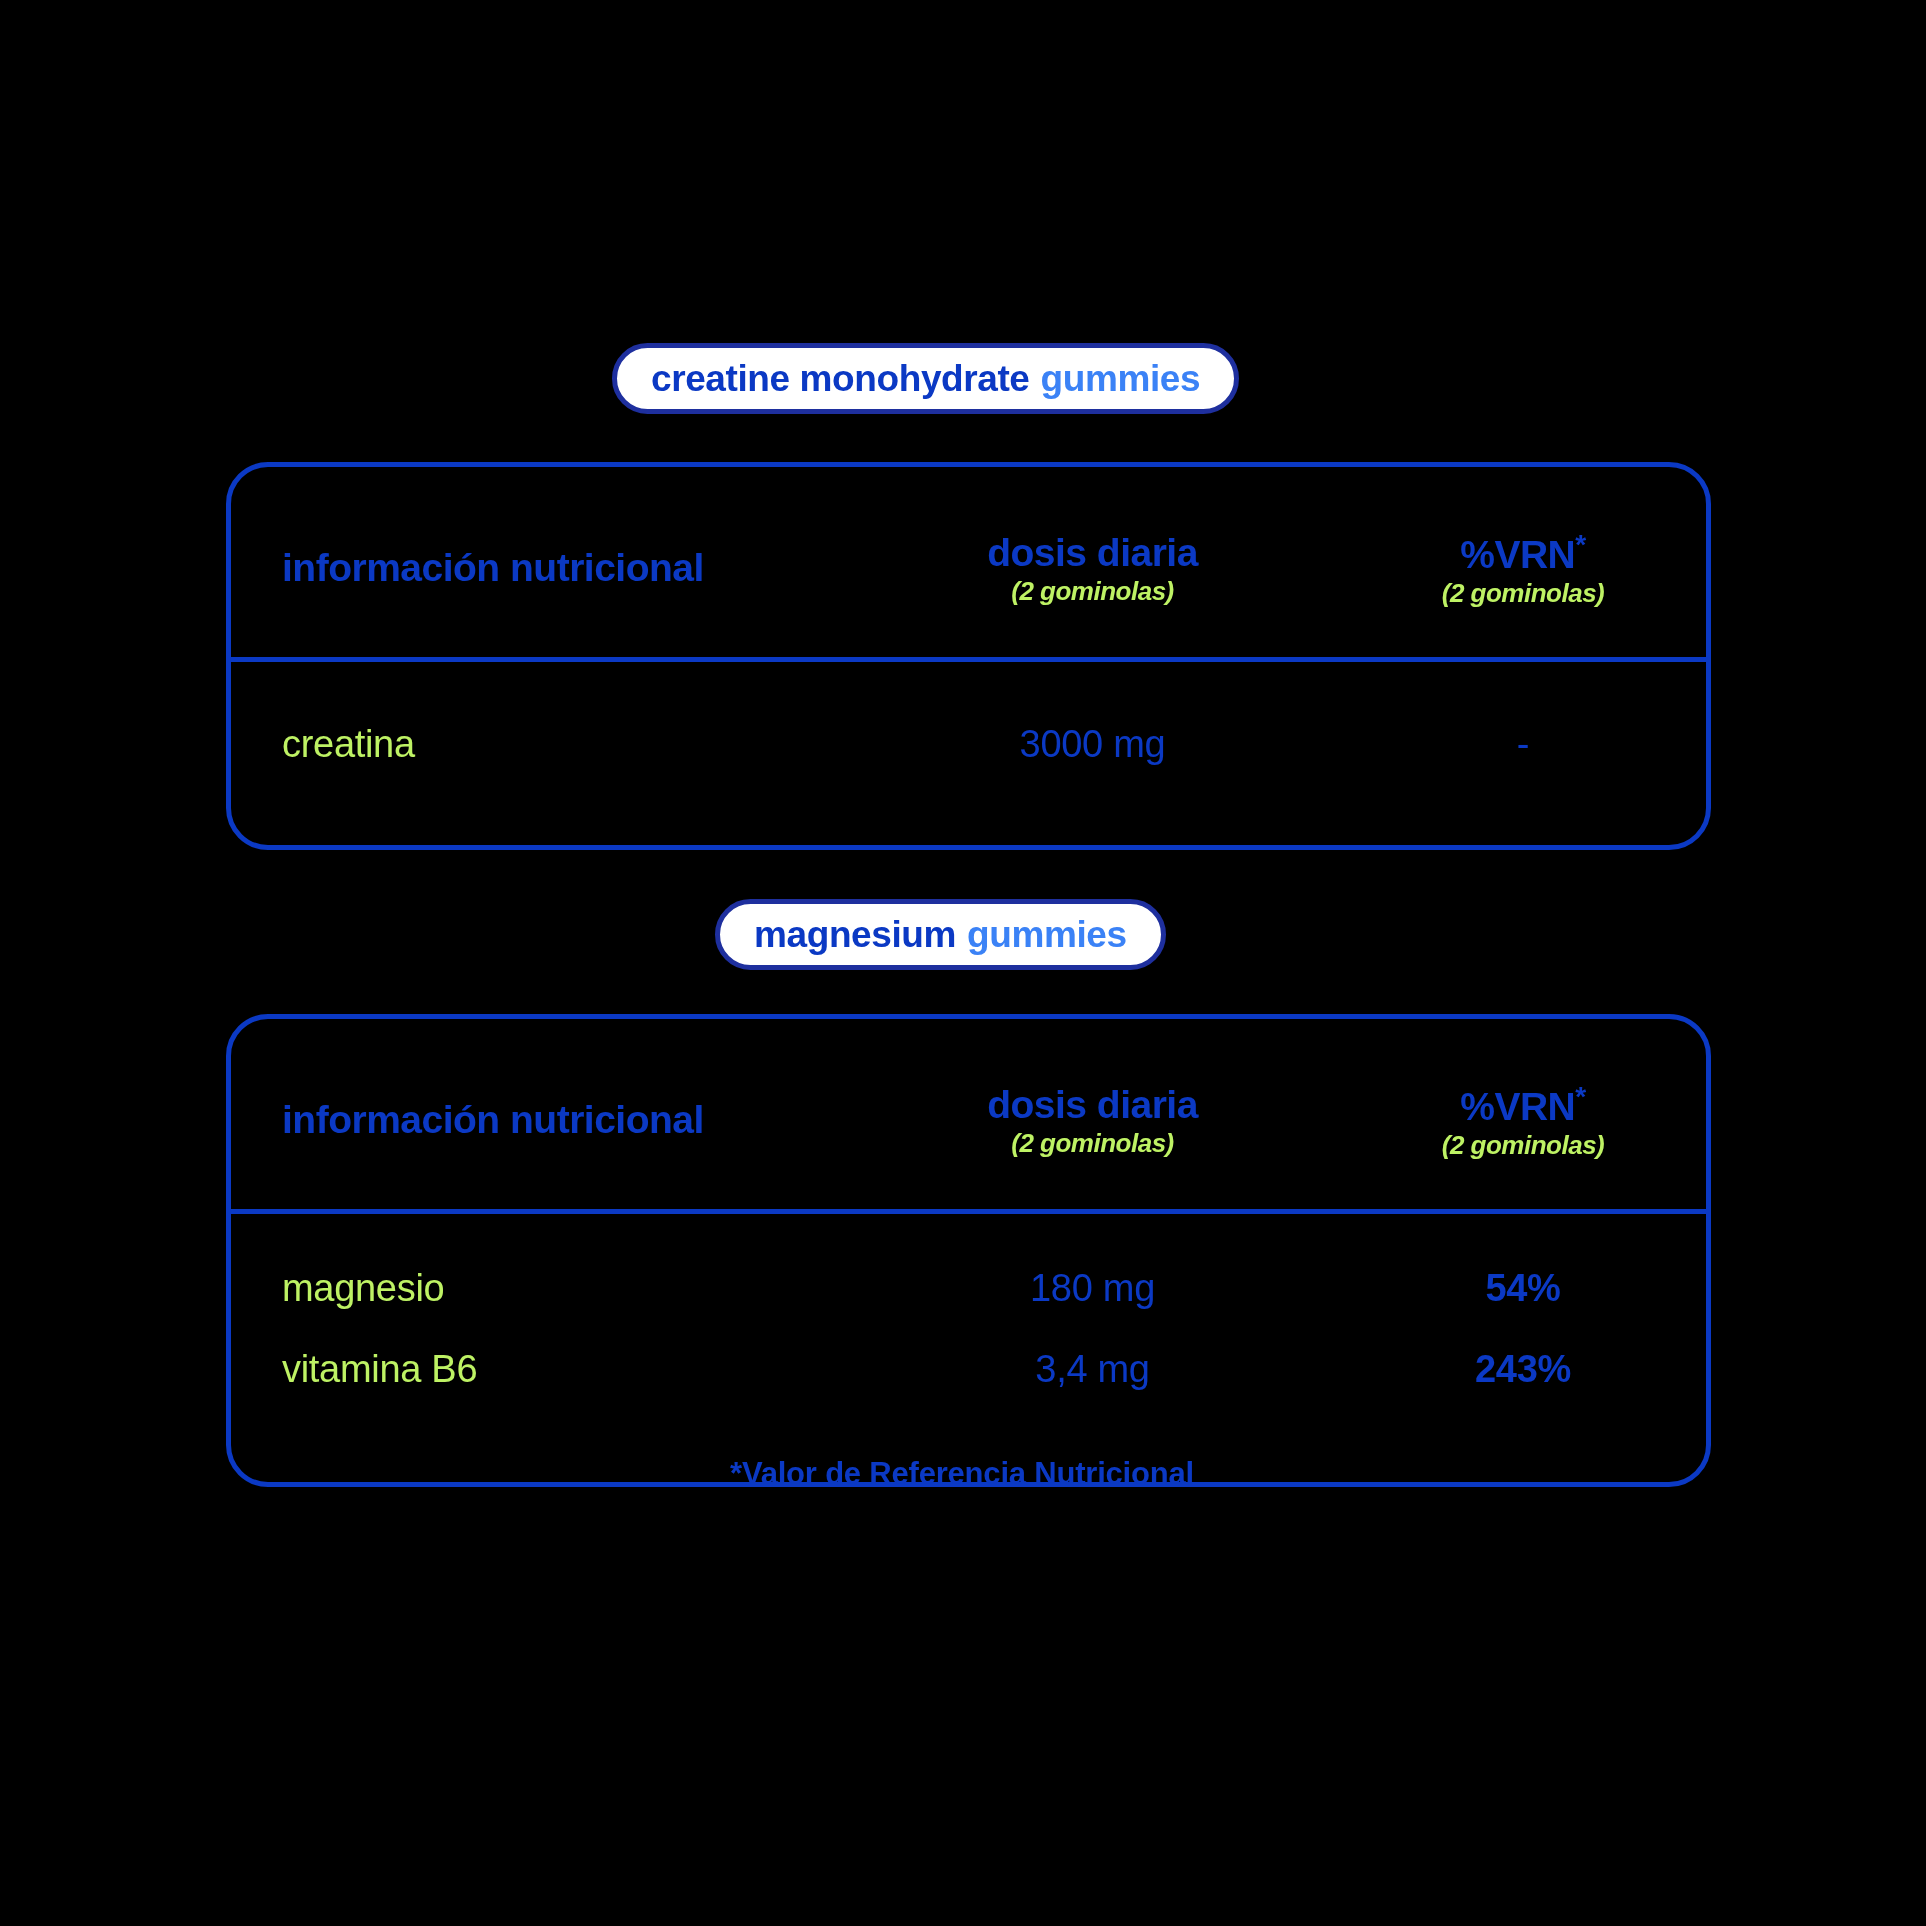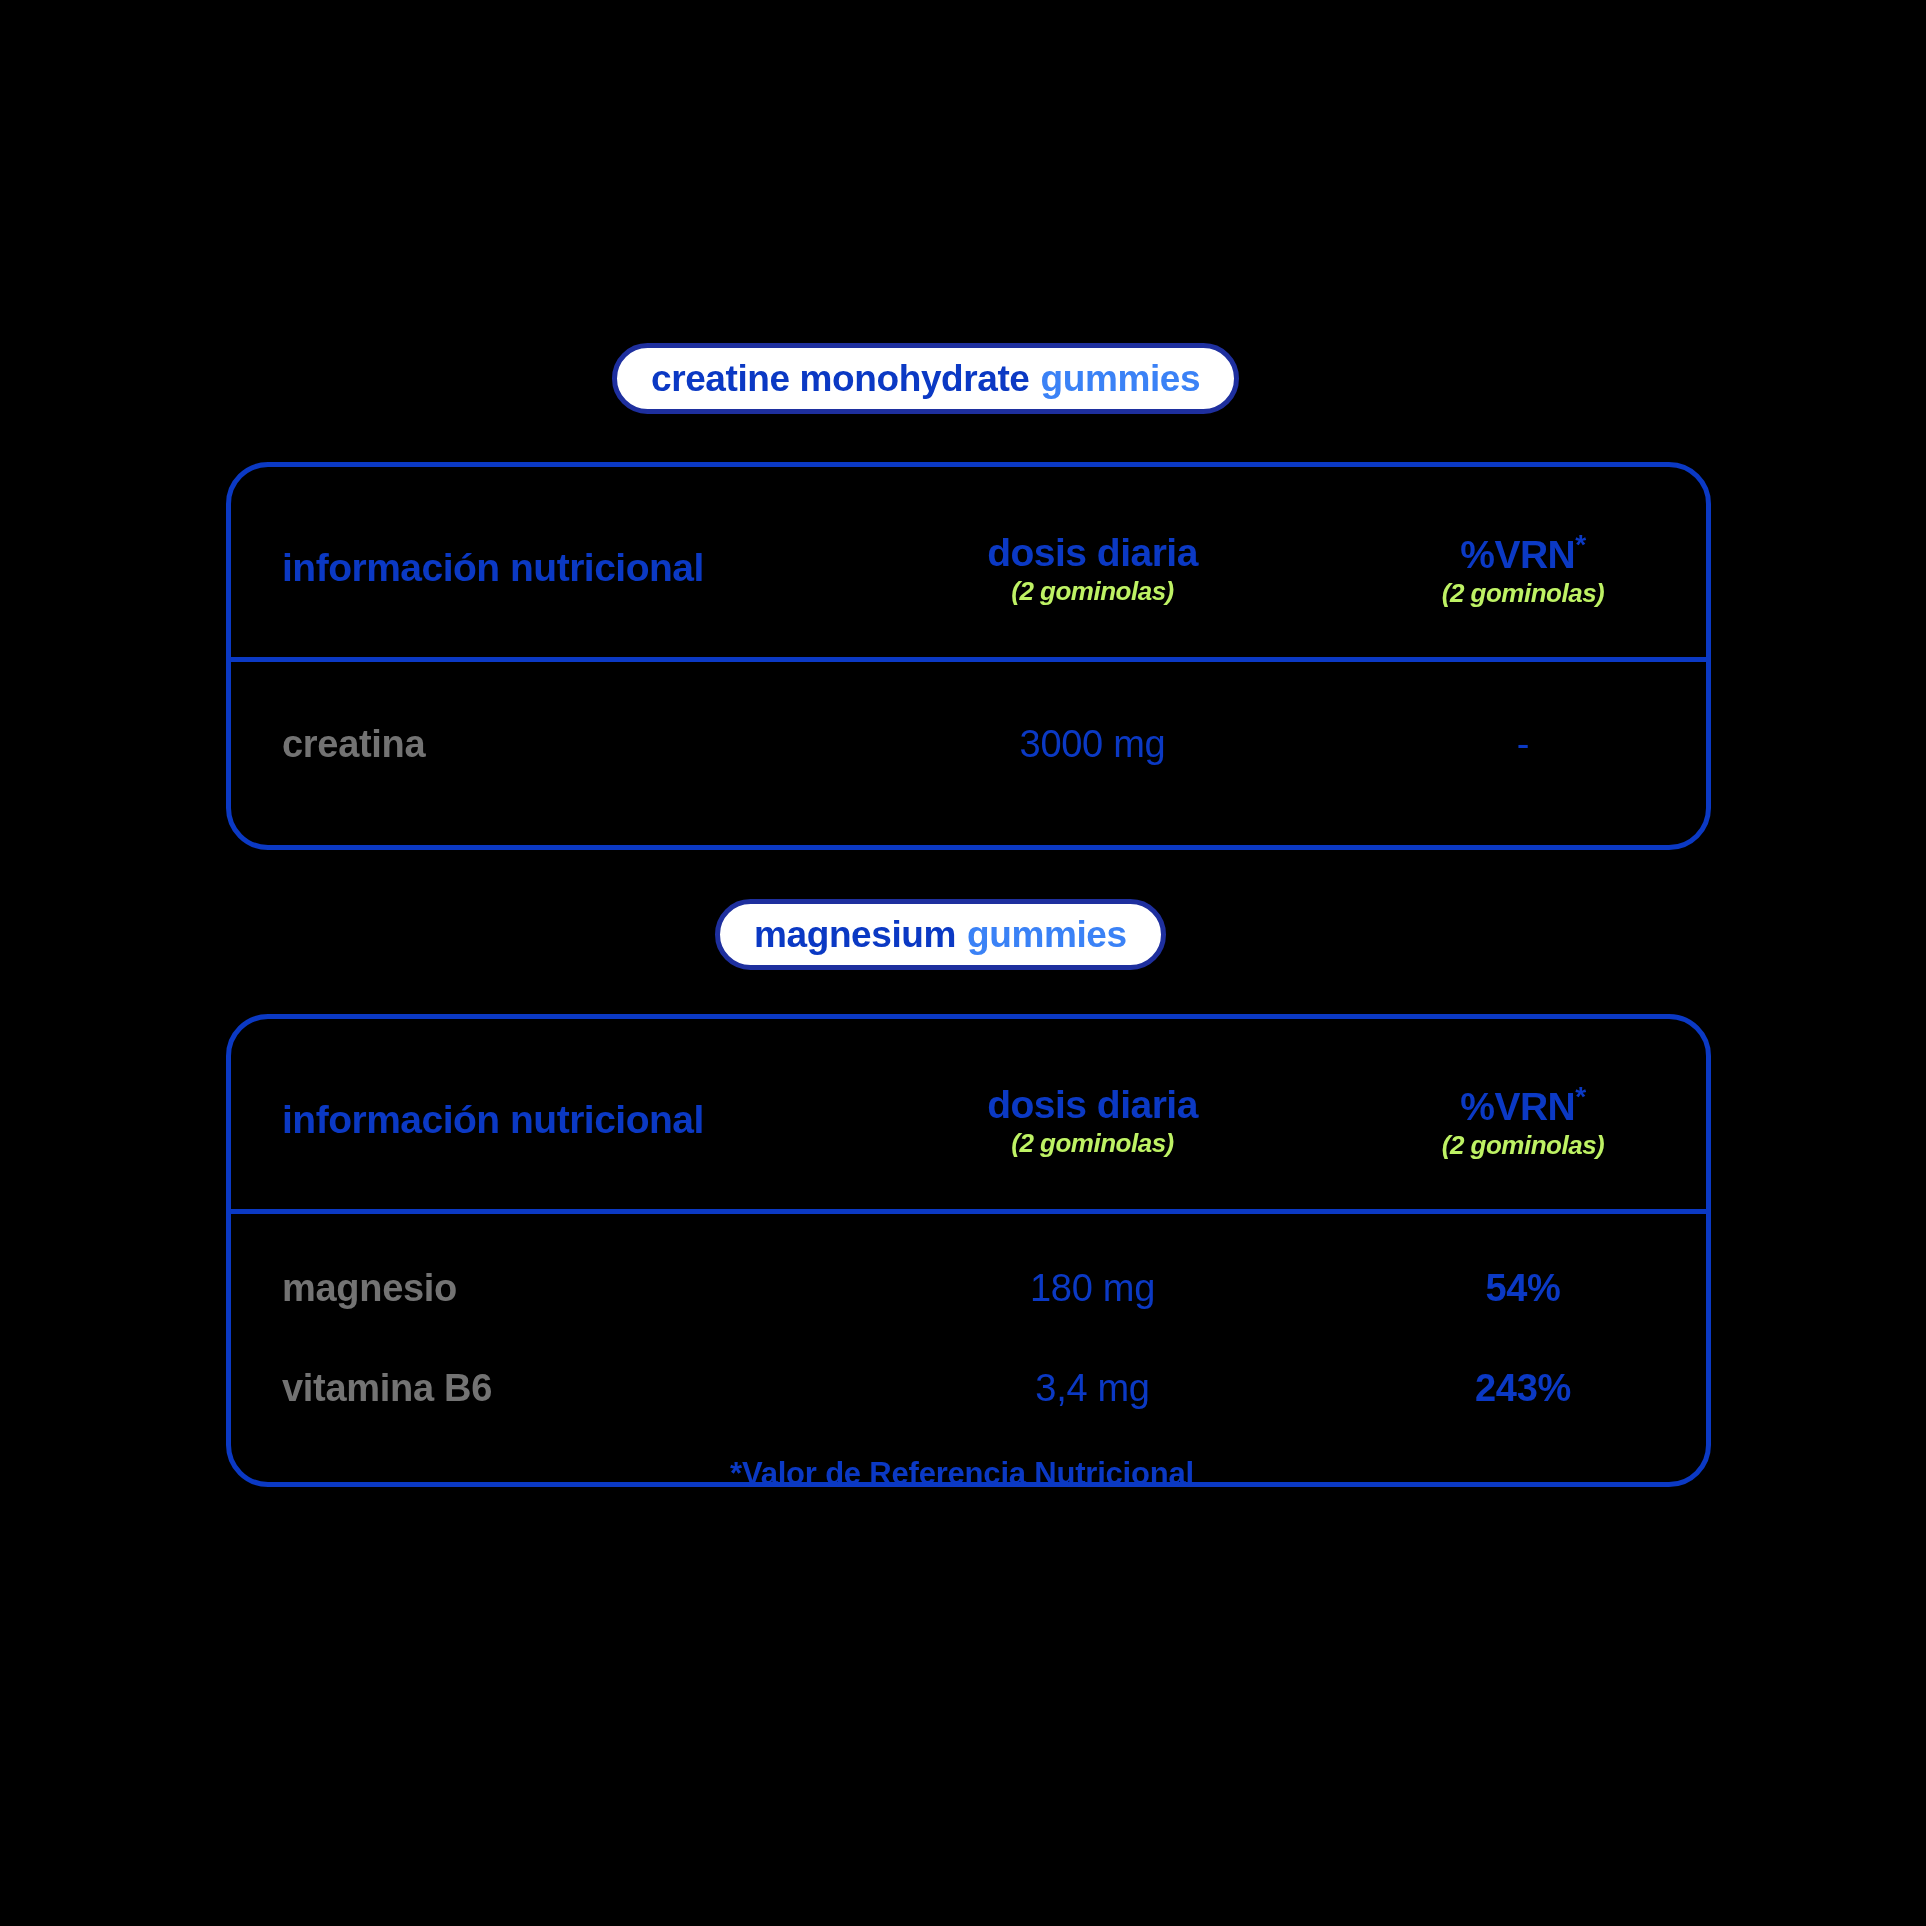--- a/index.html
+++ b/index.html
@@ -127,42 +127,42 @@
     font-size: 26px;
     letter-spacing: -0.5px;
     display: block;
     line-height: 1.18;
   }
   .head-stack { display: inline-block; }
   .vrn-star { font-size: 0.72em; vertical-align: super; }
 
   .data-row { height: 95px; }
   .cell-name {
-    color: #737373;
-    font-weight: 700;
+    color: #bef264;
+    font-weight: 400;
     font-size: 38px;
     letter-spacing: -0.3px;
   }
   .cell-dose {
     color: #0b39c4;
     font-weight: 500;
     font-size: 38px;
     letter-spacing: -0.3px;
   }
   .cell-vrn {
     color: #0b39c4;
     font-weight: 700;
     font-size: 38px;
     letter-spacing: -0.3px;
   }
   .cell-vrn.dash { font-weight: 500; }
 
   #row-creatina  { top: 230px; }
   #row-magnesio  { top: 222px; }
-  #row-vitaminab6{ top: 322px; justify-content: center; }
+  #row-vitaminab6{ top: 303px; justify-content: center; }
 
   
   .footnote {
     position: absolute;
     left: 0;
     right: 0;
     top: 1456px;
     text-align: center;
     color: #0b39c4;
     font-weight: 700;

